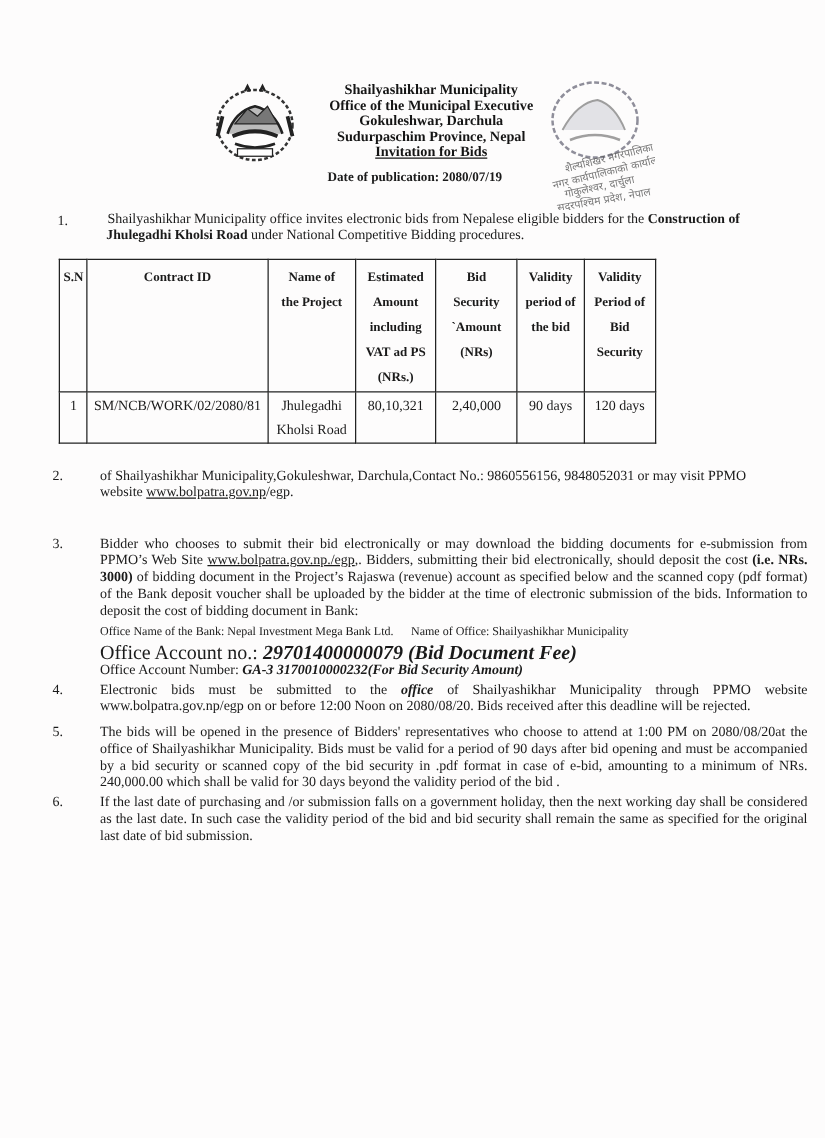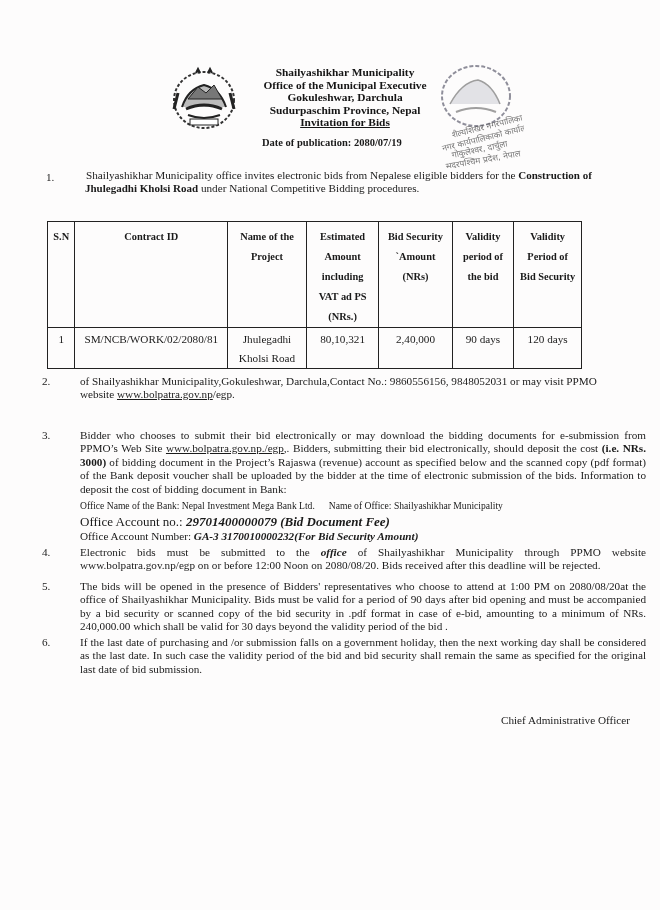--- a/index.html
+++ b/index.html
@@ -9,21 +9,21 @@
   }
   .abs { position:absolute; }
   .hdr { left:250px; top:66px; width:190px; text-align:center; font-weight:bold; font-size:11.4px; line-height:12.6px; color:#151515; }
   .hdr div { white-space:nowrap; }
   .u { text-decoration:underline; }
   .pubdate { left:262px; top:137px; width:150px; text-align:left; font-weight:bold; font-size:10.5px; white-space:nowrap; }
   .logo { left:168px; top:63px; width:72px; height:70px; }
   .stamp { left:426px; top:60px; width:98px; height:108px; }
   .para { font-size:11.2px; line-height:13.4px; text-align:justify; }
   .num { font-size:11.2px; }
-  table.bids { position:absolute; left:47px; top:221px; width:535px; border-collapse:collapse; font-size:10.4px;border-radius:22px; }
+  table.bids { position:absolute; left:47px; top:207px; width:478px; border-collapse:collapse; font-size:10.4px;border-radius:22px; }
   table.bids th, table.bids td { border:1.3px solid #222; text-align:center; vertical-align:top; padding:0; }
   table.bids th { font-weight:bold; height:92px; line-height:20px; padding-top:5px; }
   table.bids td { height:38px; font-size:11.2px; line-height:19px; padding-top:2px; }
   .small-bold { font-weight:bold; font-size:11px; }
   .bi { font-weight:bold; font-style:italic; }
   a.link { color:#1a1a1a; text-decoration:underline; }
   .sig { left:470px; top:711px; width:160px; text-align:right; font-size:11.2px; line-height:18px; }
 </style>
 </head>
 <body>
@@ -110,33 +110,32 @@
   <div><span>website </span><a class="link">www.bolpatra.gov.np</a><span>/egp.</span></div>
 </div>
 
 <div class="abs num" style="left:42px; top:429px;">3.</div>
 <div class="abs para" style="left:80px; top:429px; width:566px;">
   <span>Bidder who chooses to submit their bid electronically or may download the bidding documents for e-submission from PPMO’s Web Site </span><a class="link">www.bolpatra.gov.np./egp</a><span>,. Bidders, submitting their bid electronically, should deposit the cost </span><b>(i.e. NRs. 3000)</b><span> of bidding document in the Project’s Rajaswa (revenue) account as specified below and the scanned copy (pdf format) of the Bank deposit voucher shall be uploaded by the bidder at the time of electronic submission of the bids. Information to deposit the cost of bidding document in Bank:</span>
 </div>
 <div class="abs" style="left:80px; top:500px; font-size:9.6px; white-space:nowrap;">
   <span>Office Name of the Bank: Nepal Investment Mega Bank Ltd.</span><span style="display:inline-block;width:14px;"></span><span>Name of Office: Shailyashikhar Municipality</span>
 </div>
-<div class="abs" style="left:80px; top:514px; font-size:13px; white-space:nowrap;text-align:right;">
+<div class="abs" style="left:80px; top:514px; font-size:16px; white-space:nowrap;text-align:right;">
   <span>Office Account no.: </span><span class="bi">29701400000079 (Bid Document Fee)</span>
 </div>
 <div class="abs" style="left:80px; top:530px; font-size:11.2px; white-space:nowrap;">
   <span>Office Account Number: </span><span class="bi">GA-3 3170010000232(For Bid Security Amount)</span>
 </div>
 
 <div class="abs num" style="left:42px; top:546px;">4.</div>
 <div class="abs para" style="left:80px; top:546px; width:566px;">
   <span>Electronic bids must be submitted to the </span><b><i>office</i></b><span> of Shailyashikhar Municipality through PPMO website www.bolpatra.gov.np/egp on or before 12:00 Noon on 2080/08/20. Bids received after this deadline will be rejected.</span>
 </div>
 
 <div class="abs num" style="left:42px; top:580px;">5.</div>
 <div class="abs para" style="left:80px; top:580px; width:566px;">The bids will be opened in the presence of Bidders' representatives who choose to attend at 1:00 PM on 2080/08/20at the office of Shailyashikhar Municipality. Bids must be valid for a period of 90 days after bid opening and must be accompanied by a bid security or scanned copy of the bid security in .pdf format in case of e-bid, amounting to a minimum of NRs. 240,000.00 which shall be valid for 30 days beyond the validity period of the bid .</div>
 
 <div class="abs num" style="left:42px; top:636px;">6.</div>
 <div class="abs para" style="left:80px; top:636px; width:566px;">If the last date of purchasing and /or submission falls on a government holiday, then the next working day shall be considered as the last date. In such case the validity period of the bid and bid security shall remain the same as specified for the original last date of bid submission.</div>
 
 <div class="abs sig">
-  <div>Chief Administrative Officer</div>
 </div>
 
 </body></html>

